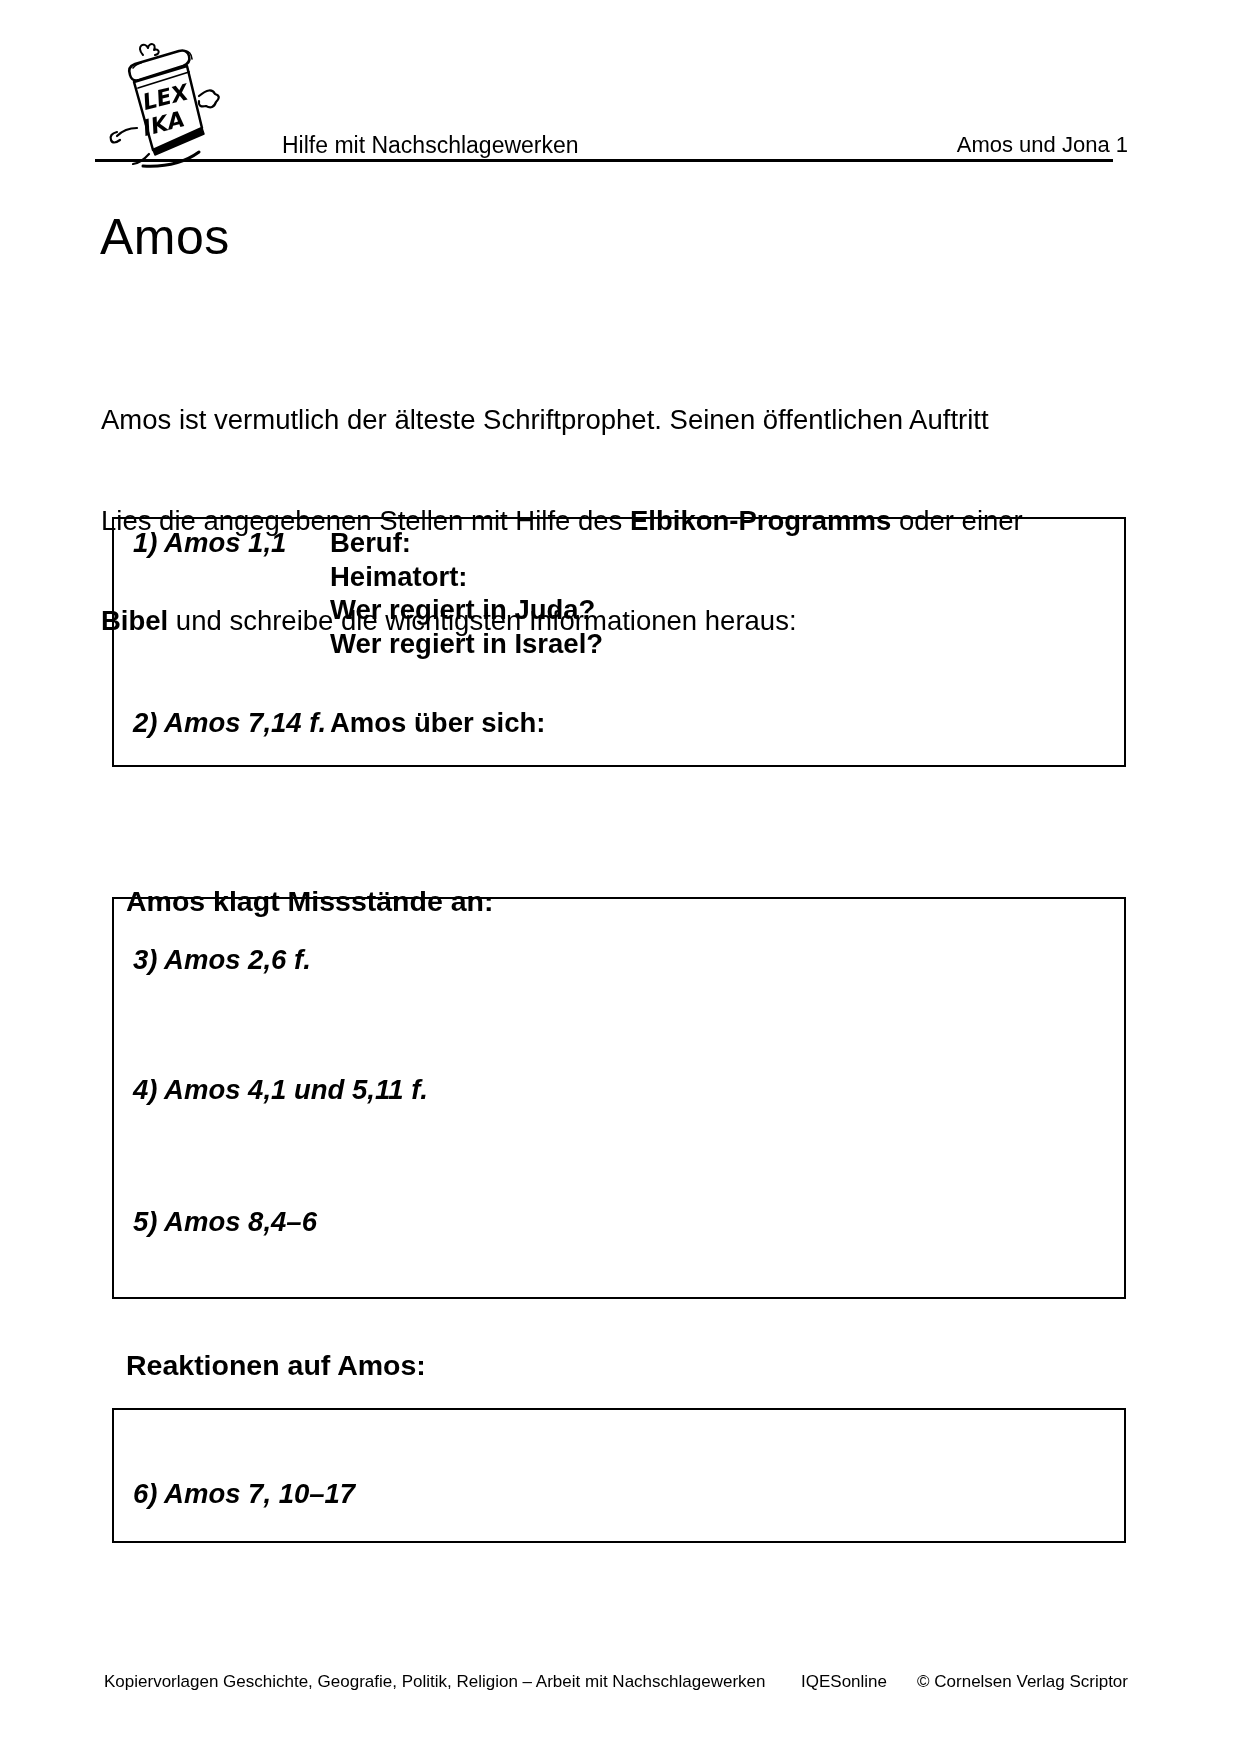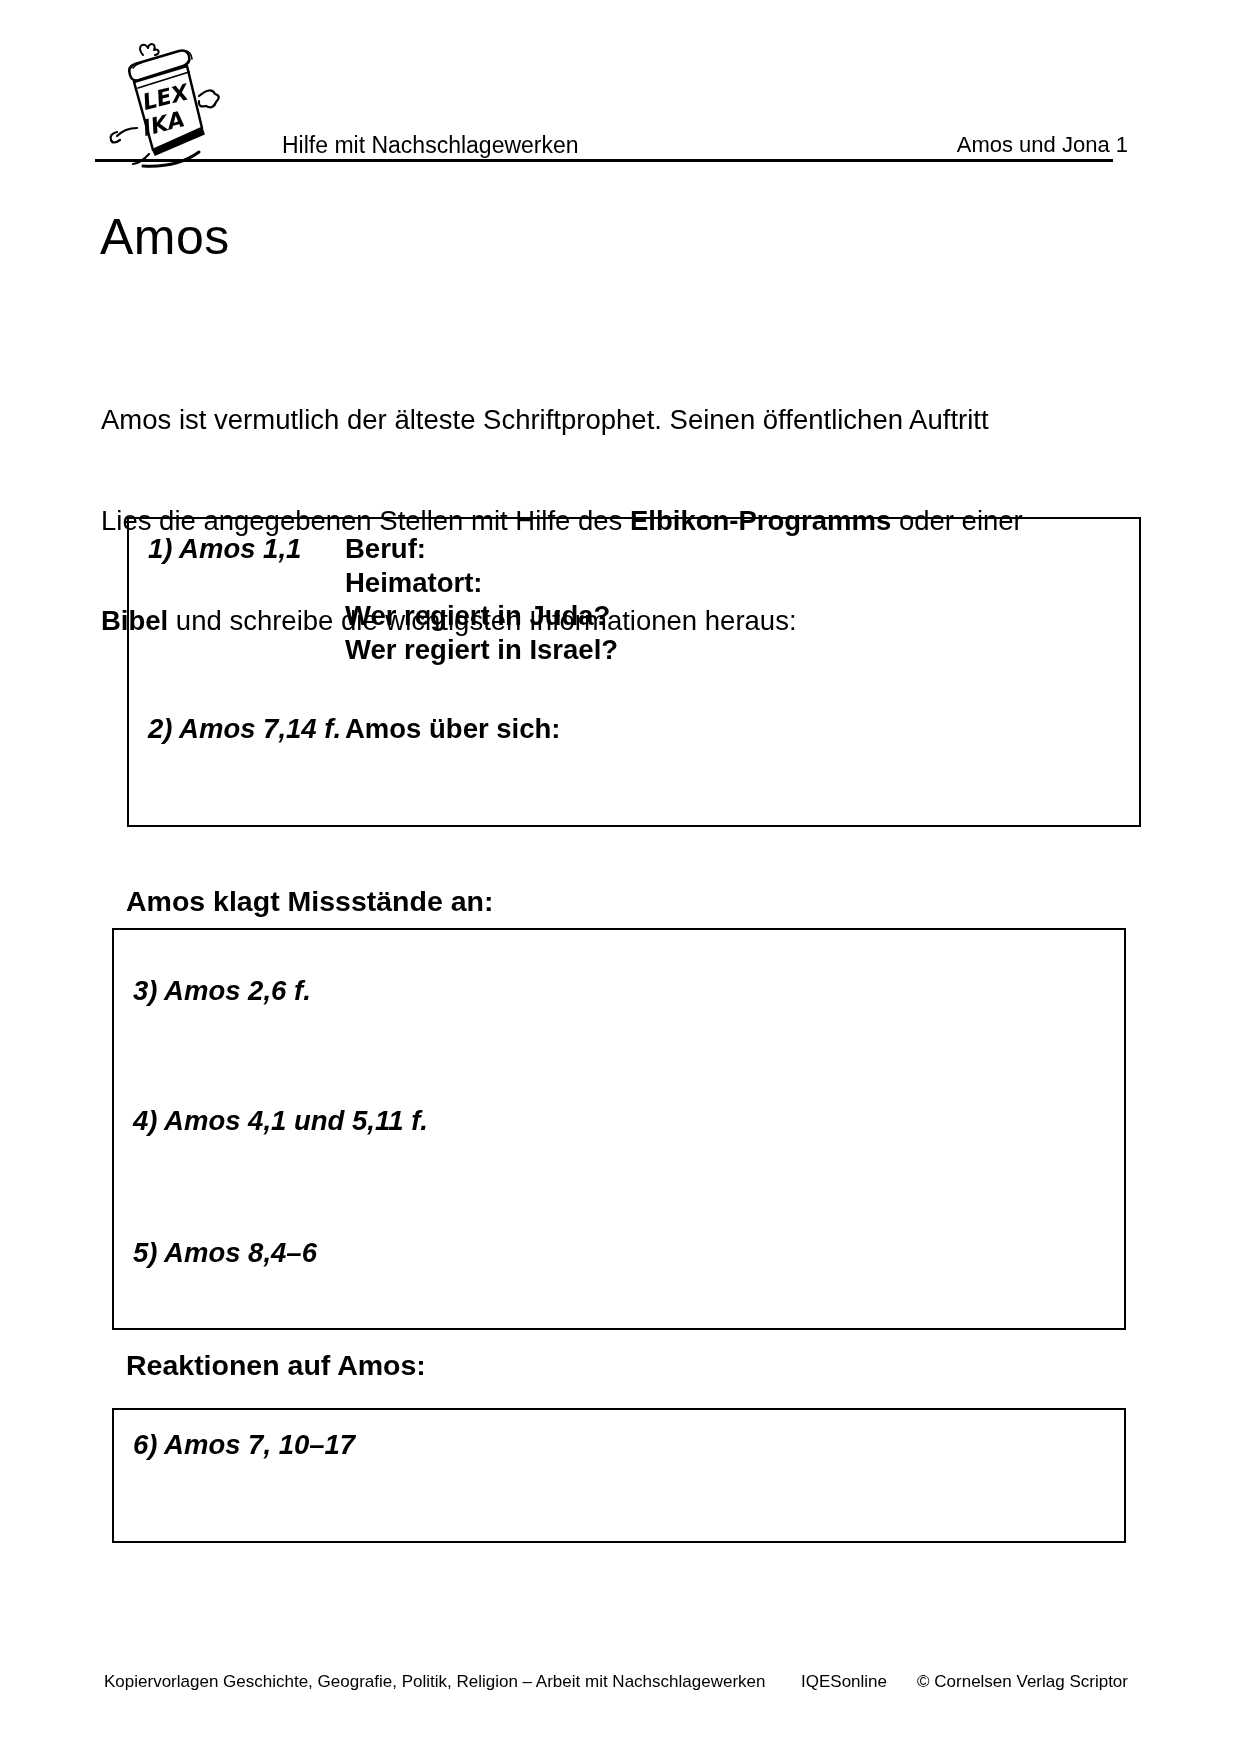--- a/index.html
+++ b/index.html
@@ -43,37 +43,37 @@
     white-space: pre-wrap;
   }
   .b { font-weight: bold; }
 
   
   .task-box {
     position: absolute; left: 112px; width: 1014px;
     border: 2px solid #000; box-sizing: border-box;
     font-size: 27.5px; line-height: 33.5px;
   }
-  .box-1 { top: 517px; height: 310px; padding: 13px 10px 0 19px; margin-left: 15px; }
-  .box-2 { top: 928px; height: 402px; padding: 0 10px 0 19px; }
+  .box-1 { top: 517px; height: 250px; padding: 7px 10px 0 19px; }
+  .box-2 { top: 897px; height: 402px; padding: 0 10px 0 19px; }
   .box-3 { top: 1408px; height: 135px; padding: 0 10px 0 19px; }
 
   .task-row { display: flex; align-items: flex-start; }
   .task-row.second { margin-top: 46px; }
   .task-ref {
     flex: 0 0 197px;
     font-weight: bold; font-style: italic;
   }
   .task-prompts { flex: 1 1 auto; font-weight: bold; }
 
   .ref-line { font-weight: bold; font-style: italic; }
   .box-2 .ref-line:nth-of-type(1) { margin-top: 44px; }
   .box-2 .ref-line:nth-of-type(2) { margin-top: 96px; }
   .box-2 .ref-line:nth-of-type(3) { margin-top: 99px; }
-  .box-3 .ref-line { margin-top: 18px; }
+  .box-3 .ref-line { margin-top: 67px; }
 
   
   .section-heading {
     position: absolute; left: 126px;
     font-size: 28.5px; font-weight: bold; line-height: 34px;
   }
   .heading-1 { top: 856px; margin-top: 28px; }
   .heading-2 { top: 1348px; }
 
   

